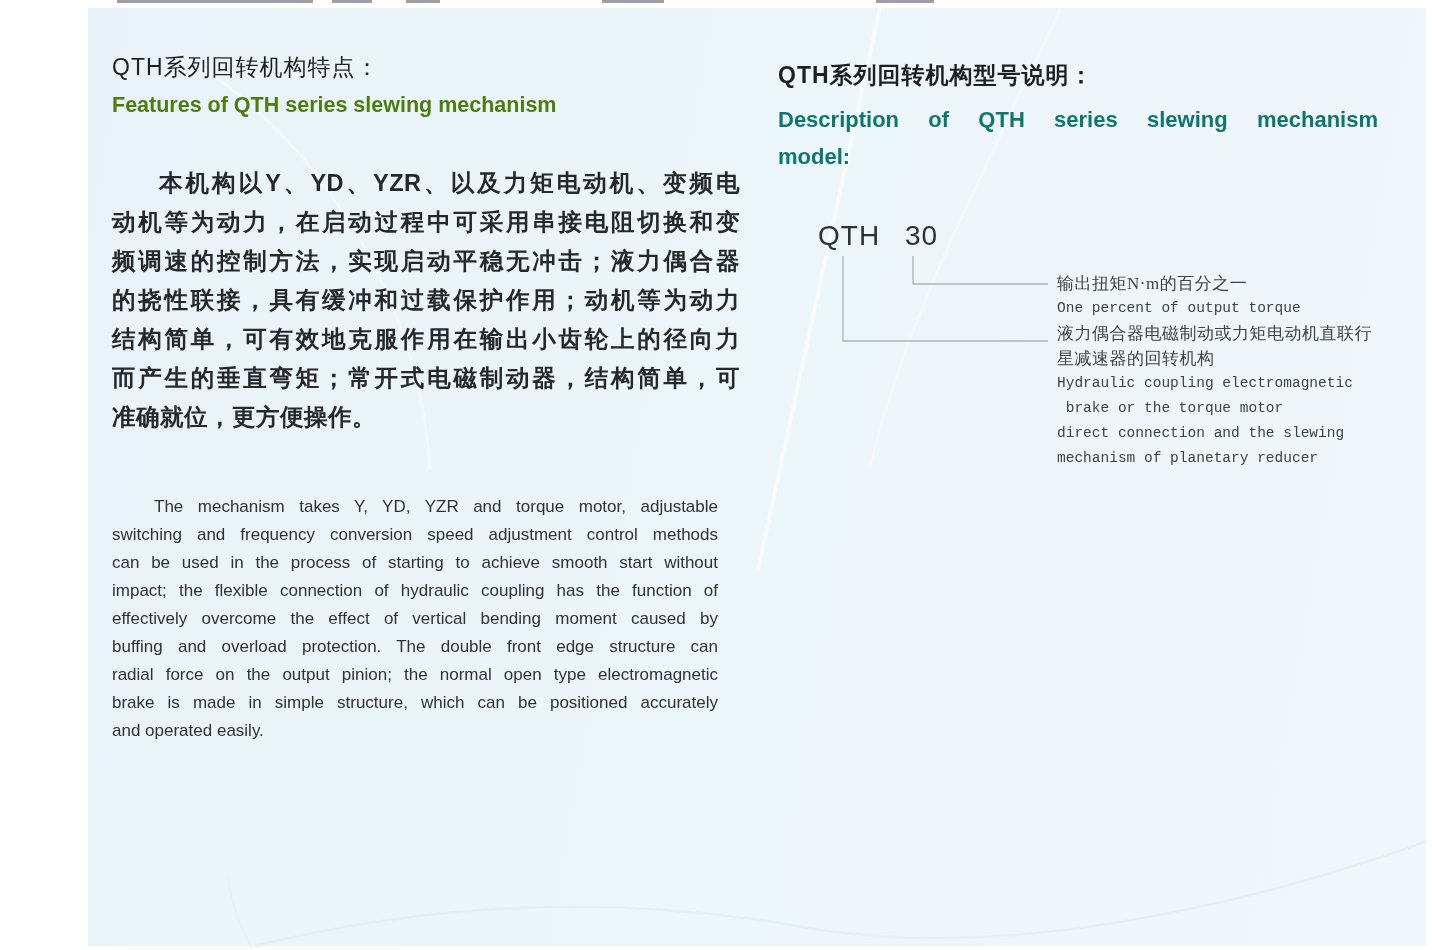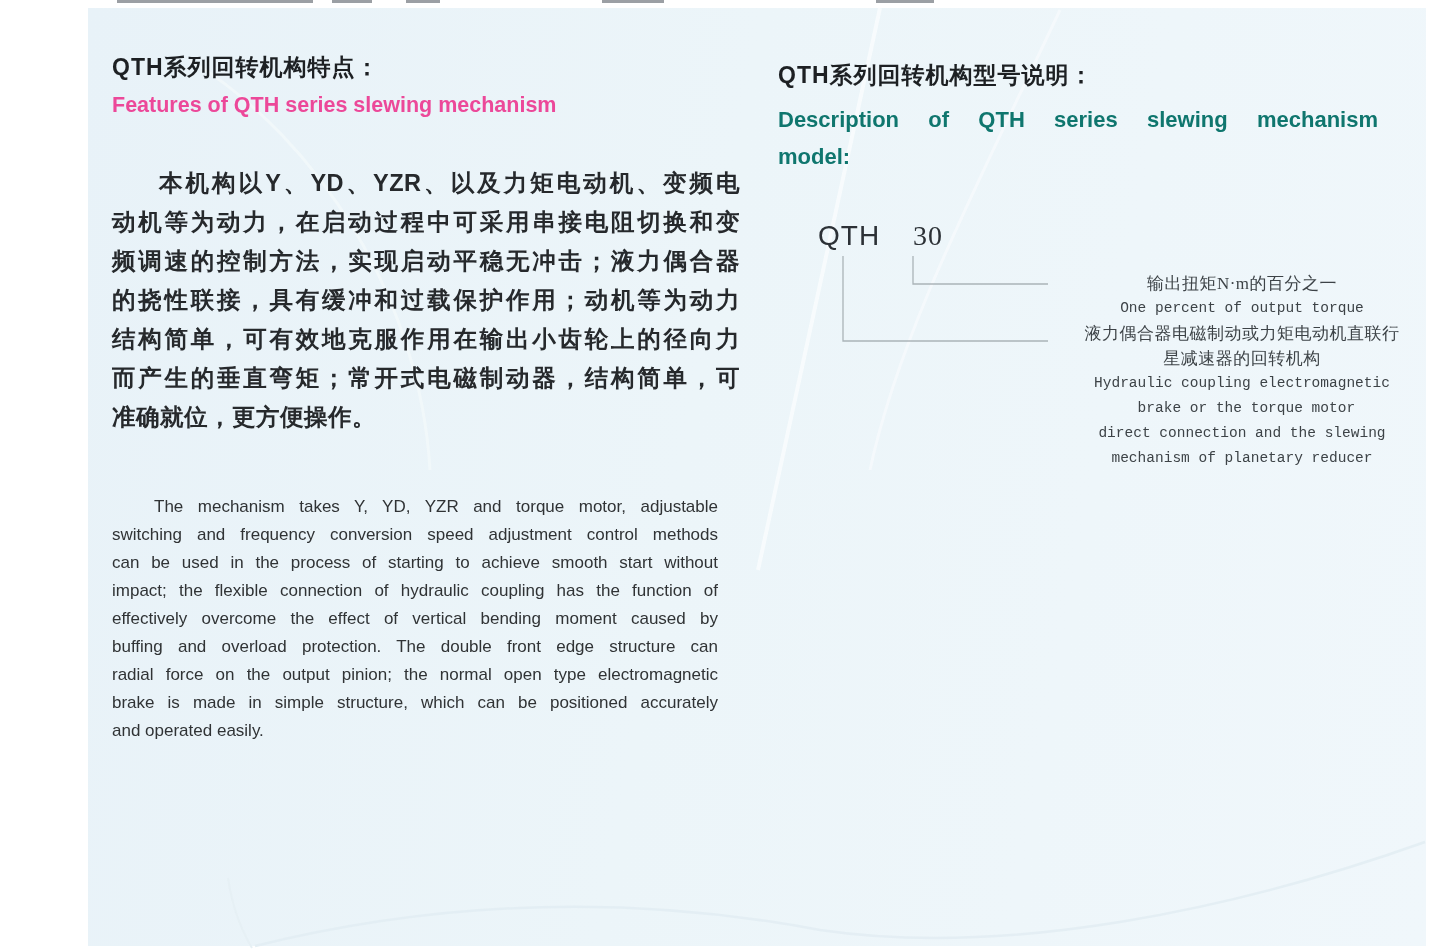--- a/index.html
+++ b/index.html
@@ -19,50 +19,49 @@
   .dash{position:absolute;top:0;height:3px;background:#49505a;opacity:.55;}
   .d1{left:117px;width:196px;}
   .d2{left:332px;width:40px;}
   .d3{left:406px;width:34px;}
   .d4{left:602px;width:62px;}
   .d5{left:876px;width:58px;}
 
   .abs{position:absolute;}
 
   
-  .lt-cn{left:112px;top:52px;font-size:23px;font-weight:bold;letter-spacing:1px;color:#1d2023;}
-  .lt-en{left:112px;top:93px;font-size:21.5px;font-weight:bold;color:#ec4899;}
+  .lt-cn{left:112px;top:52px;font-size:23px;font-weight:normal;letter-spacing:1px;color:#1d2023;}
+  .lt-en{left:112px;top:93px;font-size:21.5px;font-weight:bold;color:#4d7c0f;}
   .cn-para{
     left:112px;top:164px;width:628px;
     font-size:23.5px;line-height:39px;font-weight:600;
     letter-spacing:.5px;color:#26292c;
   }
   .en-para{
     left:112px;top:493px;width:606px;
     font-size:17px;line-height:28px;color:#303335;
   }
   .jlines > div{text-align:justify;text-align-last:justify;}
   .jlines > div:last-child{text-align-last:left;}
   .indent-first-cjk > div:first-child{text-indent:2em;}
   .indent-first-en > div:first-child{text-indent:42px;}
 
   
   .rt-cn{left:778px;top:60px;font-size:23px;font-weight:bold;letter-spacing:1px;color:#1d2023;}
   .rt-en{left:778px;top:101px;width:600px;font-size:22px;line-height:37px;font-weight:bold;color:#0f766e;}
 
   .model-row{left:818px;top:220px;font-size:28px;font-weight:500;letter-spacing:1px;color:#2c3136;}
   .model-prefix{display:inline-block;}
-  .model-number{display:inline-block;margin-left:24px;font-family:Liberation Serif, serif;}
+  .model-number{display:inline-block;margin-left:16px;}
 
   .connector-svg{left:770px;top:200px;width:662px;height:290px;}
 
   .annotations{
     left:1057px;top:271px;width:370px;
     color:#3d4347;
-    text-align:center;
   }
   .ann-cn{font-family:"Liberation Serif","DejaVu Serif",serif;font-size:17px;line-height:25px;letter-spacing:.5px;}
   .ann-en{font-family:"Liberation Mono","DejaVu Sans Mono",monospace;font-size:14.5px;line-height:25px;white-space:pre;}
 </style>
 </head>
 <body>
 
 <div class="page">
 
   <div class="panel"></div>

